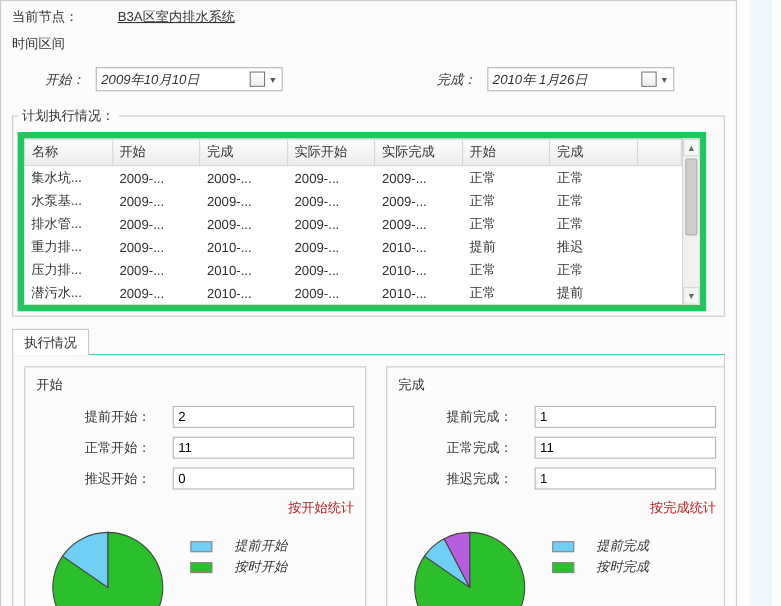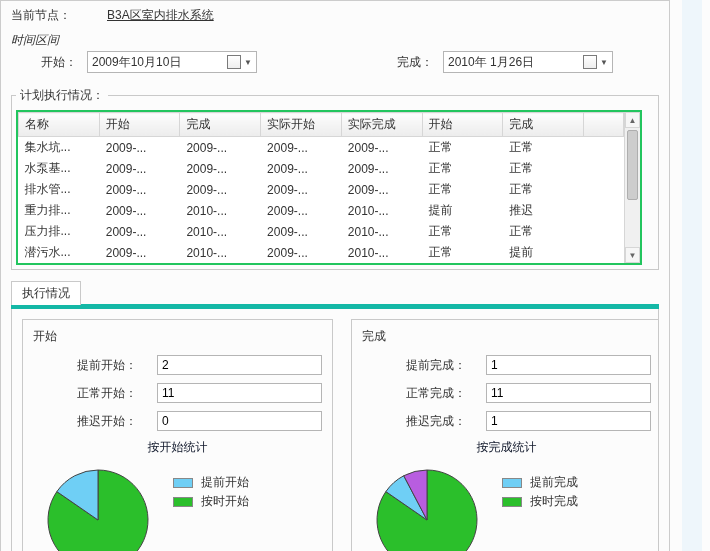--- a/index.html
+++ b/index.html
@@ -13,42 +13,42 @@
     width: 670px;
     margin: 0;
     background: #fcfcfc;
     border: 1px solid #ccc;
     padding: 6px 10px 0 10px;
     position: relative;
   }
   .row { display: flex; align-items: center; margin-bottom: 8px; }
   .label-nodekey { width: 80px; }
   .label-nodeval { margin-left: 16px; text-decoration: underline; }
-  .section-label { margin: 6px 0 2px 0; font-style: italic; }
-  .date-row { display: flex; align-items: center; gap: 10px; margin-left: 30px; margin-bottom: 14px; }
+  .section-label { margin: 6px 0 12px 0; }
+  .date-row { display: flex; align-items: center; gap: 10px; margin-left: 30px; margin-bottom: 14px; font-style: italic; }
   .date-row .spacer { width: 120px; }
   .date-picker {
     display: inline-flex; align-items: center;
     border: 1px solid #b5b5b5; background: #fff;
     height: 22px; padding: 0 4px; width: 170px;
     justify-content: space-between;
   }
   .date-picker .cal {
     width: 14px; height: 14px; border: 1px solid #7a7a7a;
     background: linear-gradient(#fff,#eee);
   }
   .date-picker .arrow {
     font-size: 8px; color: #555;
   }
   fieldset.plan {
     border: 1px solid #c9c9c9; padding: 6px 16px 4px 4px;
     margin-bottom: 10px;
   }
   fieldset.plan > legend { padding: 0 4px; color: #333; }
-  .table-wrap { position: relative; background: #fff; border: 2px solid #22c55e; }
+  .table-wrap { position: relative; background: #fff; border: 6px solid #22c55e; }
   table { border-collapse: collapse; width: 100%; table-layout: fixed; }
   thead th {
     background: linear-gradient(#fdfdfd,#ececec);
     border: 1px solid #d6d6d6;
     font-weight: normal;
     text-align: left;
     padding: 3px 6px;
     font-size: 12px;
     white-space: nowrap; overflow: hidden;
   }
@@ -69,21 +69,21 @@
   .vscroll .arrow-up, .vscroll .arrow-down {
     position: absolute; left: 0; right: 0; height: 16px;
     display: flex; align-items: center; justify-content: center;
     font-size: 8px; color: #666; background: #f6f6f6;
     border: 1px solid #d6d6d6;
   }
   .vscroll .arrow-up { top: 0; }
   .vscroll .arrow-down { bottom: 0; }
 
   .tabs { margin-top: 4px; }
-  .tab-strip { display: flex; border-bottom: 5px solid #14b8a6; }
+  .tab-strip { display: flex; border-bottom: 1px solid #14b8a6; }
   .tab {
     border: 1px solid #c9c9c9; border-bottom: none;
     background: #fcfcfc; padding: 3px 10px; font-size: 12px;
     position: relative; top: 1px;
   }
   .tab.active { background: #fff; }
   .tab-body {
     border: 1px solid #c9c9c9; border-top: none;
     padding: 10px 10px 0 10px; background: #fcfcfc;
     display: flex; gap: 18px;
@@ -93,24 +93,24 @@
     border: 1px solid #c9c9c9; flex: 1; padding: 8px 10px 0 10px;
     background: #fcfcfc;
   }
   .panel > .panel-title { margin-bottom: 10px; }
   .field-row { display: flex; align-items: center; margin-bottom: 8px; margin-left: 44px; }
   .field-row label { width: 80px; text-align: left; }
   .field-row input {
     flex: 1; height: 20px; border: 1px solid #b5b5b5;
     padding: 0 4px; font-size: 12px; background: #fff;
   }
-  .chart-title { text-align: center; color: #0f172a; margin: 6px 0 4px 0; }
+  .chart-title { text-align: right; color: #b91c1c; margin: 6px 0 4px 0; }
   .chart-row { display: flex; align-items: flex-start; gap: 10px; }
   .legend { font-size: 12px; margin-top: 14px; }
-  .legend-item { display: flex; align-items: center; gap: 8px; margin-bottom: 2px; }
+  .legend-item { display: flex; align-items: center; gap: 20px; margin-bottom: 2px; font-style: italic; }
   .legend-swatch { width: 20px; height: 10px; border: 1px solid #888; }
   .outer-right {
     position: absolute; left: 682px; top: 0; width: 20px; height: 551px;
     background: #eef6fb;
   }
 </style>
 </head>
 <body>
 
 <div class="window">

